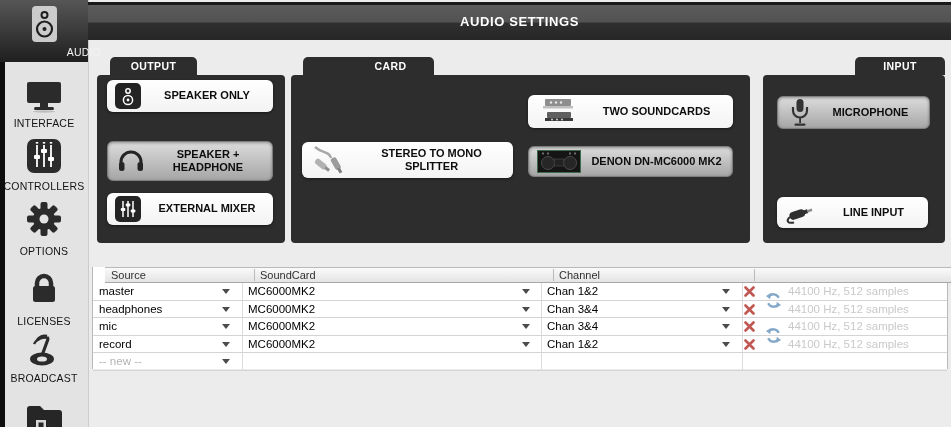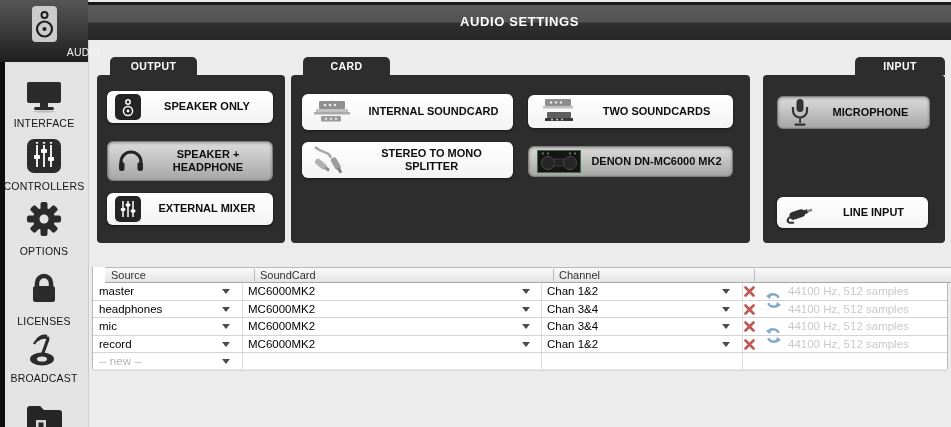--- a/index.html
+++ b/index.html
@@ -153,21 +153,21 @@
   <div class="topline"></div>
   <div class="headerbar">
     <div class="title">AUDIO SETTINGS</div>
   </div>
 
   <div class="tab" style="left:110px;top:57px;width:87px;">
     <span>OUTPUT</span>
   </div>
   <div class="panel" style="left:97px;top:75px;width:188px;height:168px;">
 
-    <div class="btn" style="left:10px;top:16px;width:166px;height:32px;">
+    <div class="btn" style="left:10px;top:5px;width:166px;height:32px;">
       <span class="ico" style="margin-left:8px;">
         <svg width="26" height="26">
             <rect width="26" height="26" rx="5" fill="#242424"></rect>
           <circle cx="13" cy="8" r="2.2" fill="none" stroke="#fff" stroke-width="1.5"></circle>
           <circle cx="13" cy="17" r="4.6" fill="none" stroke="#fff" stroke-width="1.5"></circle>
           <circle cx="13" cy="17" r="1.4" fill="#fff"></circle>
           </svg>
       </span>
       <span class="lbl">SPEAKER ONLY</span>
     </div>
@@ -196,46 +196,25 @@
               <rect x="5.8" y="12" width="4.5" height="3" rx="0.8"></rect>
               <rect x="10.8" y="7.5" width="4.5" height="3" rx="0.8"></rect>
               <rect x="15.8" y="13.5" width="4.5" height="3" rx="0.8"></rect>
             </g>
           </svg>
       </span>
       <span class="lbl">EXTERNAL MIXER</span>
     </div>
   </div>
 
-  <div class="tab" style="left:303px;top:57px;width:87px;">
+  <div class="tab" style="left:303px;top:57px;width:87px;padding-left:44px;">
     <span>CARD</span>
   </div>
   <div class="panel" style="left:291px;top:75px;width:459px;height:168px;">
 
-    <div class="btn" style="left:11px;top:19px;width:211px;height:36px;">
-      <span class="ico" style="margin-left:4px;">
-        <svg width="48" height="26">
-          <rect x="13" y="2" width="26" height="8" rx="1" fill="#909090"></rect>
-          <g fill="#e8e8e8">
-              <circle cx="19" cy="6" r="1.3"></circle>
-              <circle cx="24" cy="6" r="1.3"></circle>
-              <circle cx="29" cy="6" r="1.3"></circle>
-            </g>
-          <rect x="10" y="10" width="32" height="3" fill="#c2c2c2"></rect>
-          <rect x="8" y="13" width="36" height="2.5" fill="#a8a8a8"></rect>
-          <rect x="15" y="17" width="20" height="5.5" rx="1" fill="#9a9a9a"></rect>
-          <g fill="#e0e0e0">
-              <circle cx="20" cy="19.8" r="1.2"></circle>
-              <circle cx="25" cy="19.8" r="1.2"></circle>
-              <circle cx="30" cy="19.8" r="1.2"></circle>
-            </g>
-          </svg>
-      </span>
-      <span class="lbl">INTERNAL SOUNDCARD</span>
-    </div>
 
     <div class="btn" style="left:11px;top:67px;width:211px;height:36px;">
       <span class="ico" style="margin-left:6px;">
         <svg width="42" height="30">
           <path d="M7 2 C15 9, 21 6, 23 13" fill="none" stroke="#a8a8a8" stroke-width="2.5"></path>
           <g transform="rotate(38 14 20)">
               <rect x="6" y="17" width="13" height="6" rx="2.5" fill="#b2b2b2"></rect>
               <rect x="18" y="18.5" width="5" height="3" fill="#8d8d8d"></rect>
             </g>
           <g transform="rotate(60 28 19)">

